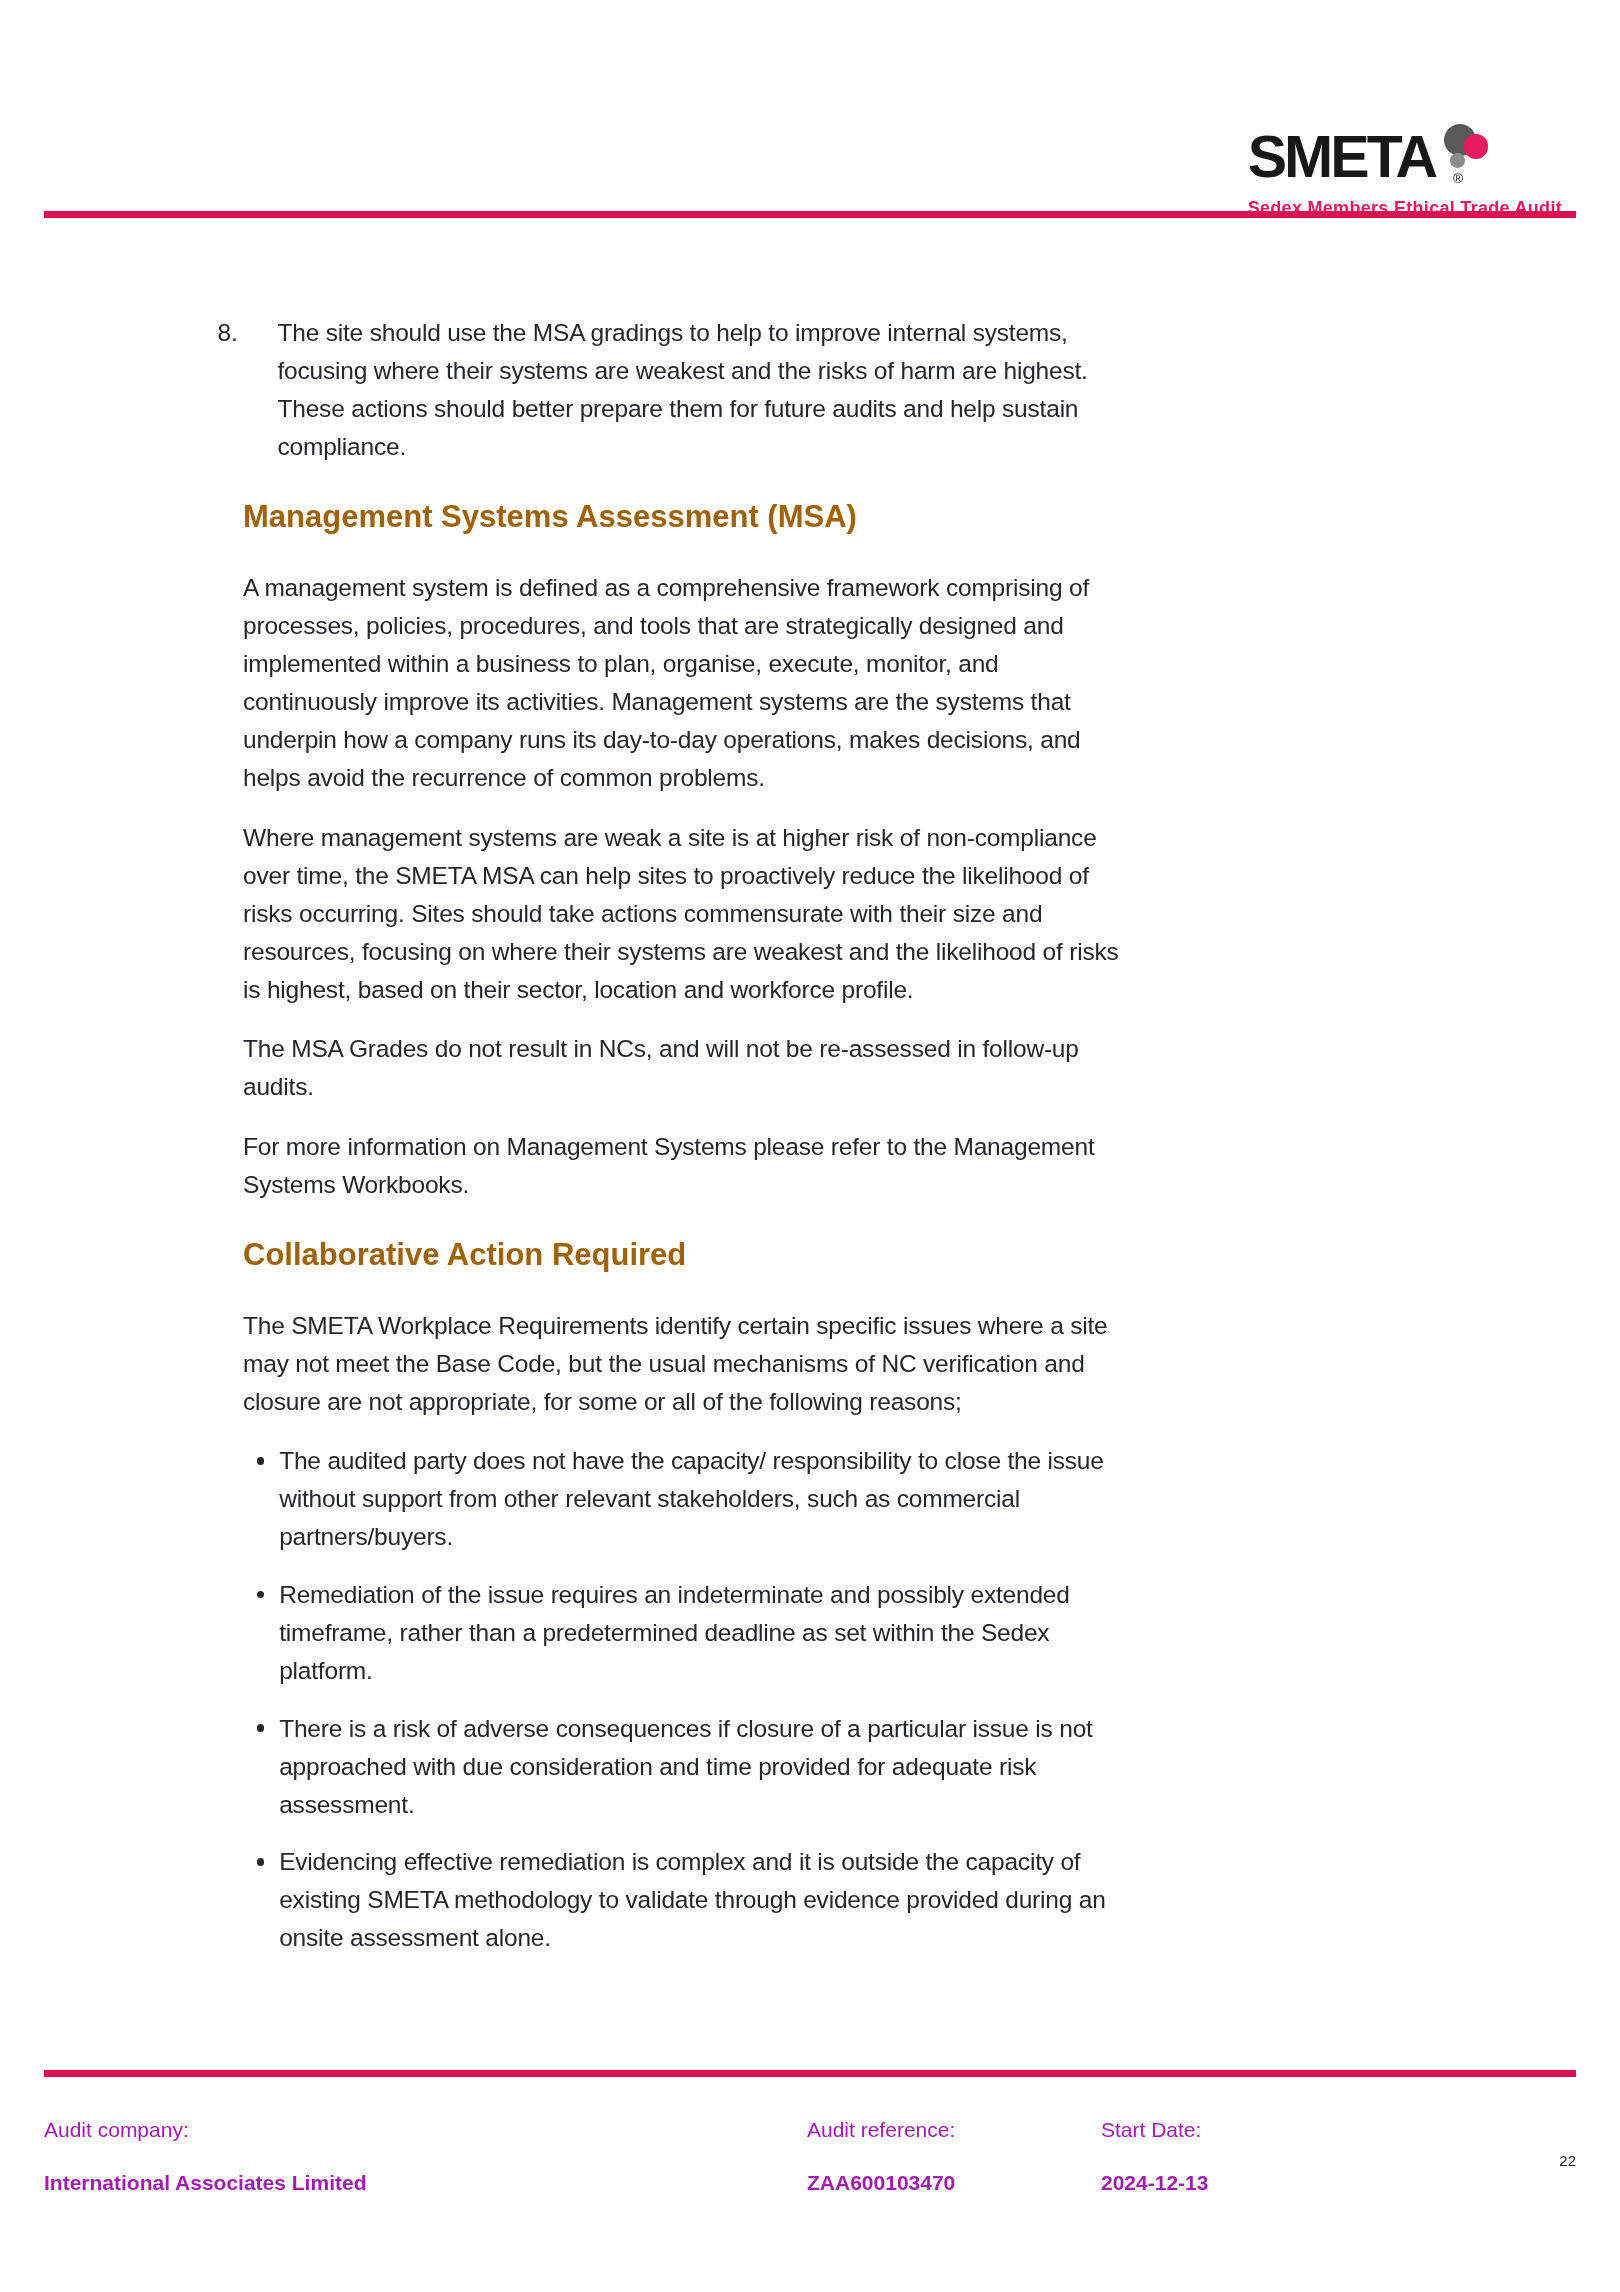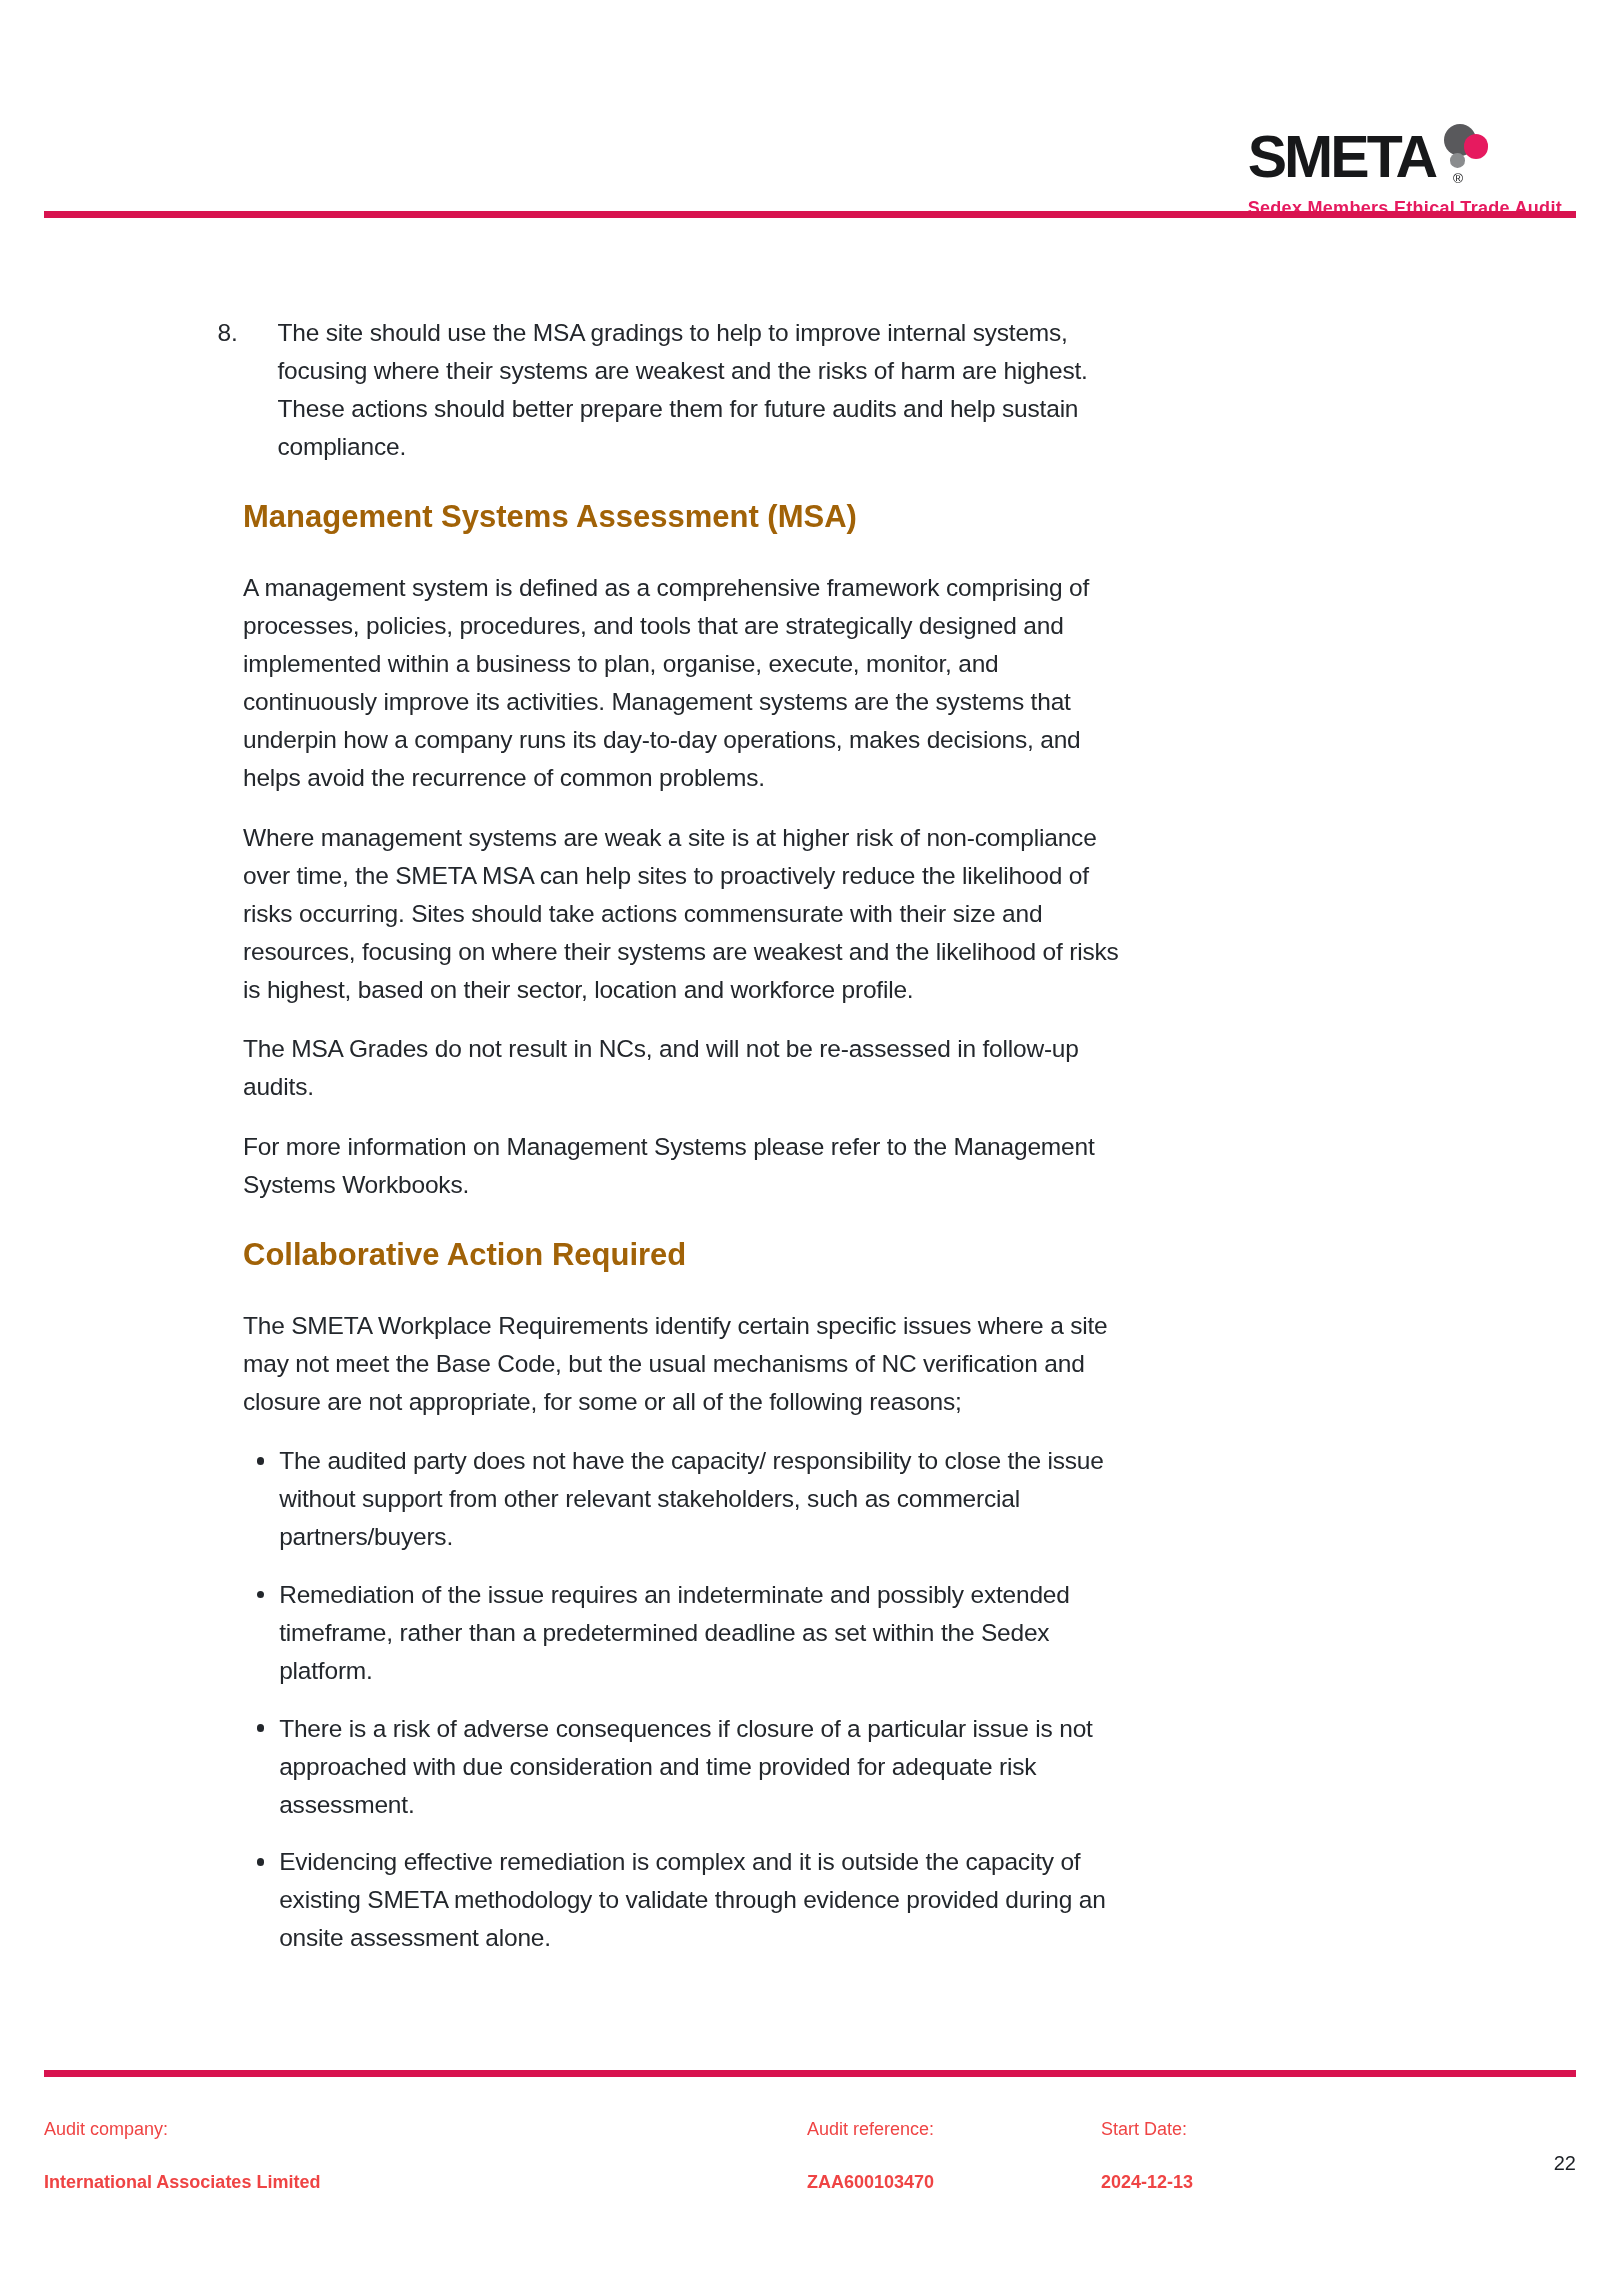--- a/index.html
+++ b/index.html
@@ -43,27 +43,27 @@
     font-size:31px;line-height:39px;font-weight:bold;
     color:#a16207;letter-spacing:0px;margin:31px 0 33px 0;
   }
   .content p{margin:0 0 21.6px 0;}
   ul.bullets{list-style:none;margin:0;padding:0;}
   ul.bullets li{display:flex;margin:0 0 19.6px 0;padding-left:13.7px;}
   .bullet-dot{flex:none;width:7.8px;height:7.8px;border-radius:50%;background:#23272c;margin:14.7px 14.7px 0 0;}
   .bullet-text{flex:1;}
 
   
-  .footer-col{position:absolute;top:2115px;font-size:18px;line-height:29px;color:#ef4444;}
+  .footer-col{position:absolute;top:2115px;font-size:21px;line-height:29px;color:#a21caf;}
   .footer-col .label{font-weight:normal;}
   .footer-col .value{font-weight:bold;margin-top:24px;}
   .fc1{left:44px;}
   .fc2{left:807px;}
   .fc3{left:1101px;}
-  .page-num{position:absolute;top:2152px;right:44px;font-size:20px;color:#1c2025;}
+  .page-num{position:absolute;top:2152px;right:44px;font-size:15px;color:#1c2025;}
 </style>
 </head>
 <body>
 
 <div class="page">
 
   <div class="logo">
     <div class="logo-row">
       <div class="wordmark">SMETA</div>
       <div class="dots">

